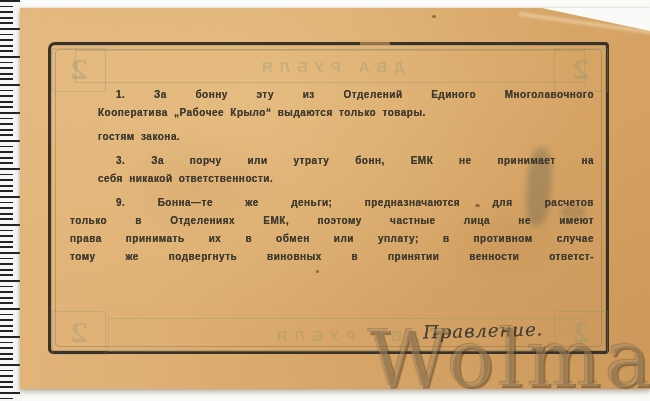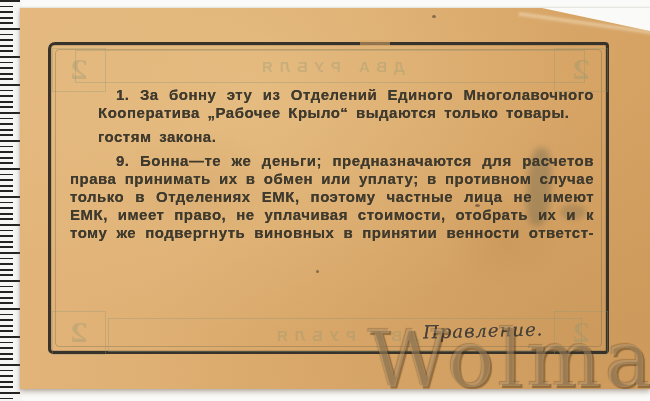--- a/index.html
+++ b/index.html
@@ -70,21 +70,21 @@
     background:rgba(72,78,66,.30);border-radius:40%;filter:blur(3px);transform:rotate(4deg);}
   .smudge2{position:absolute;left:540px;top:196px;width:26px;height:16px;
     background:rgba(72,78,66,.22);border-radius:50%;filter:blur(2.5px);}
   .speck{position:absolute;background:rgba(62,52,40,.55);border-radius:50%;filter:blur(.4px);}
   .speck.k1{left:412px;top:7px;width:4px;height:3px;}
   .speck.k2{left:455px;top:196px;width:5px;height:3px;}
   .speck.k3{left:296px;top:262px;width:3px;height:3px;}
 
   
   .rules{position:absolute;left:50px;top:78px;width:524px;color:var(--ink);
-    font-weight:bold;font-size:15px;line-height:18px;letter-spacing:.5px;word-spacing:3px;
+    font-weight:bold;font-size:10px;line-height:18px;letter-spacing:.5px;word-spacing:3px;
     text-shadow:0 0 .5px rgba(63,58,46,.85);}
   .para{margin-bottom:6px;}
   .line{text-align:justify;text-align-last:justify;}
   .line.first{padding-left:46px;}
   .line.last{text-align-last:left;padding-left:28px;}
 
   .signature{position:absolute;left:403px;top:312px;
     font-family:"DejaVu Serif",serif;font-style:italic;font-size:18px;letter-spacing:1px;
     color:#45403a;transform:rotate(-1.5deg);text-shadow:0 0 .5px rgba(69,64,58,.7);}
 
@@ -143,24 +143,27 @@
 
     <div class="rules">
         <div class="para">
           <div class="line first">1. За бонну эту из Отделений Единого Многолавочного</div>
           <div class="line last">Кооператива „Рабочее Крыло“ выдаются только товары.</div>
         </div>
         <div class="para">
           <div class="line last">гостям закона.</div>
         </div>
         <div class="para">
+          <div class="line first">3. За порчу или утрату бонн, ЕМК не принимает на</div>
+          <div class="line last">себя никакой ответственности.</div>
+        </div>
+        <div class="para">
           <div class="line first">9. Бонна—те же деньги; предназначаются для расчетов</div>
+          <div class="line">только в Отделениях ЕМК, поэтому частные лица не имеют</div>
           <div class="line">права принимать их в обмен или уплату; в противном случае</div>
-          <div class="line">только в Отделениях ЕМК, поэтому частные лица не имеют</div>
-          <div class="line">ЕМК, имеет право, не уплачивая стоимости, отобрать их и к</div>
           <div class="line">тому же подвергнуть виновных в принятии венности ответст-</div>
         </div>
       </div>
 
     <div class="signature">Правление.</div>
   </div>
 
   <div class="watermark">Wolmar</div>
 </div>
 

